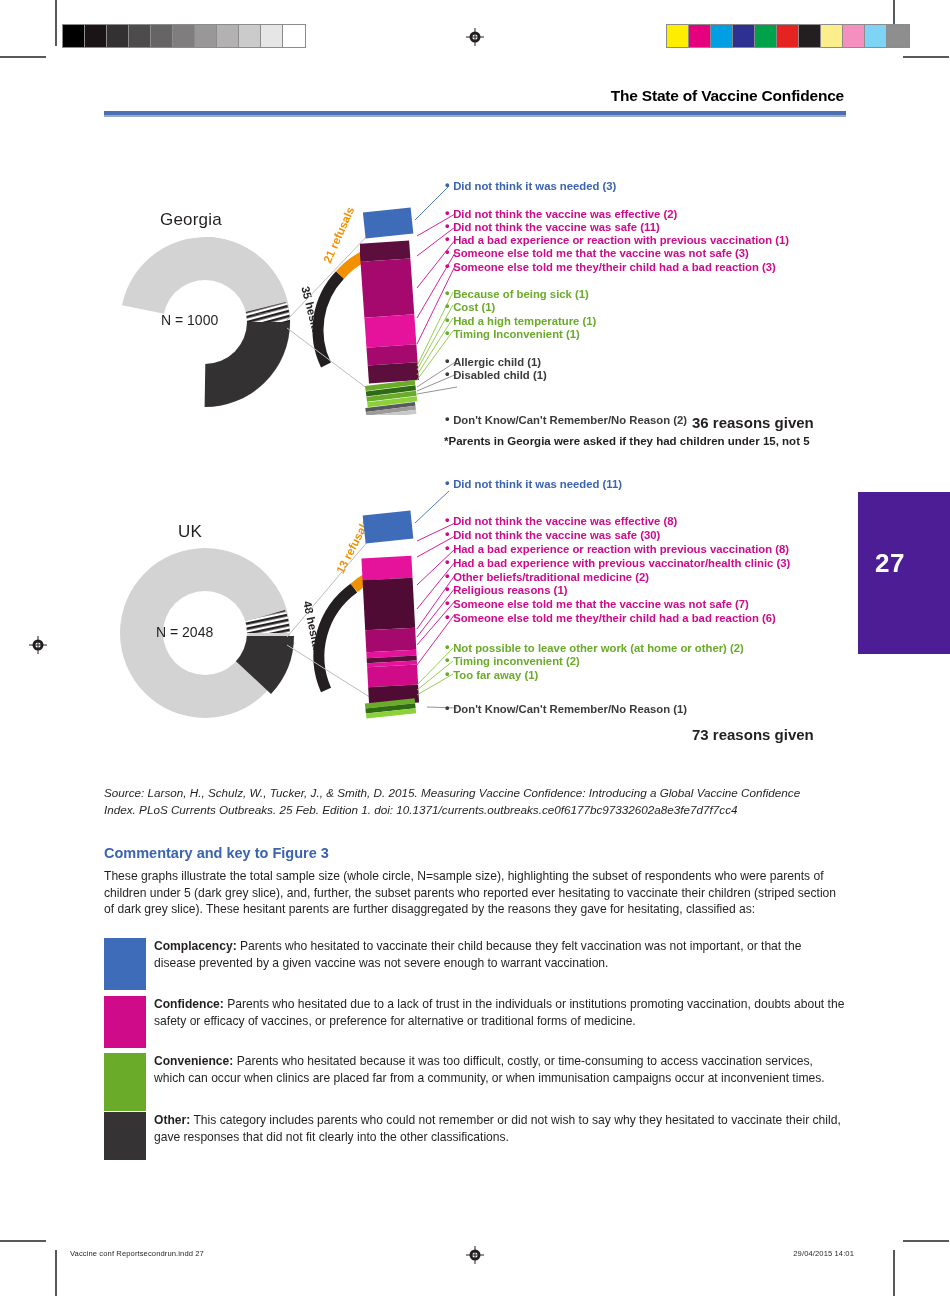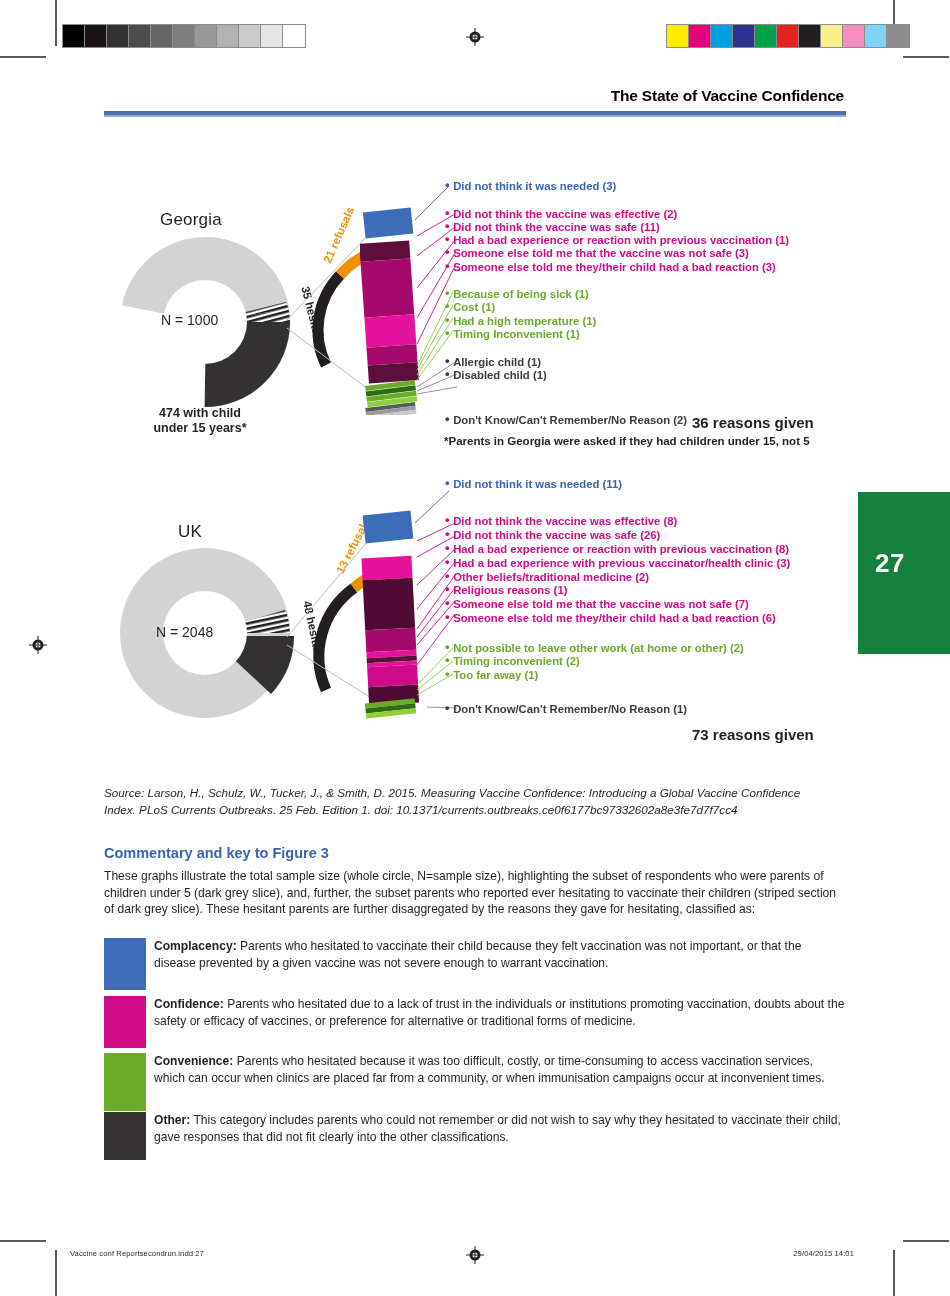--- a/index.html
+++ b/index.html
@@ -37,21 +37,21 @@
     background: #4a6fb5;
   }
   .header-rule-thin {
     position: absolute; left: 104px; top: 115px; width: 742px; height: 1.5px;
     background: #9aa9c6;
   }
 
   
   .page-tab {
     position: absolute; right: 0; top: 492px; width: 92px; height: 162px;
-    background: #15803d;
+    background: #4c1d95;
   }
   .page-tab .num {
     position: absolute; left: 17px; top: 56px;
     color: #ffffff; font-size: 26px; font-weight: bold; letter-spacing: 0.5px;
   }
 
   
   .panel { position: absolute; }
 
   .country-title {
@@ -232,22 +232,20 @@
       <path d="M 90 90 L 88.6 175.3 A 85 85 0 0 1 85 174.9 Z" fill="#ffffff" stroke="#ffffff" stroke-width="2"></path>
 
       <path d="M 90 90 L 175 90 A 85 85 0 0 0 173.6 77 Z" fill="url(#stripes-g)"></path>
       <path d="M 90 90 L 173.6 77 A 85 85 0 0 0 171 70 Z" fill="url(#stripes-g)"></path>
 
       <circle cx="90" cy="90" r="42" fill="#ffffff"></circle>
     </svg>
 
     <div class="n-label" style="left:161px; top:312px;">N = 1000</div>
 
-    <div class="donut-caption" style="left:110px; top:406px; width:180px;">474 with child
-under 15 years*</div>
 
     <svg width="120" height="180" style="position:absolute; left:290px; top:225px;" viewBox="0 0 120 180">
       <path d="M 36 140 A 80 80 0 0 1 50 50" fill="none" stroke="#231f20" stroke-width="11"></path>
       <path d="M 50 50 A 80 80 0 0 1 96 24" fill="none" stroke="#f29100" stroke-width="11"></path>
     </svg>
     <div class="arc-label arc-refusals" style="left:321px; top:260px; transform:rotate(-66deg);">21 refusals</div>
     <div class="arc-label arc-hesitants" style="left:311px; top:285px; transform:rotate(76deg);">35 hesitants</div>
 
     <svg width="260" height="230" style="position:absolute; left:265px; top:200px;" viewBox="0 0 260 230">
       <line x1="22" y1="120" x2="125" y2="12" stroke="#bcbcbc" stroke-width="1"></line>
@@ -384,21 +382,21 @@
       <line x1="12" y1="180" x2="50" y2="129" stroke="#cf0b8a" stroke-width="0.9"></line>
       <line x1="12" y1="200" x2="48" y2="163" stroke="#8dc63f" stroke-width="0.9"></line>
       <line x1="12" y1="205" x2="48" y2="176" stroke="#8dc63f" stroke-width="0.9"></line>
       <line x1="12" y1="210" x2="48" y2="189" stroke="#8dc63f" stroke-width="0.9"></line>
       <line x1="22" y1="222" x2="52" y2="223" stroke="#888" stroke-width="0.9"></line>
     </svg>
 
     <div id="uk-reasons">
         <div class="reason c-complacency" style="left: 445px; top: 477px;"><span class="dot">• </span><span>Did not think it was needed (11)</span></div>
         <div class="reason c-confidence" style="left: 445px; top: 514px;"><span class="dot">• </span><span>Did not think the vaccine was effective (8)</span></div>
-        <div class="reason c-confidence" style="left: 445px; top: 528px;"><span class="dot">• </span><span>Did not think the vaccine was safe (26)</span></div>
+        <div class="reason c-confidence" style="left: 445px; top: 528px;"><span class="dot">• </span><span>Did not think the vaccine was safe (30)</span></div>
         <div class="reason c-confidence" style="left: 445px; top: 542px;"><span class="dot">• </span><span>Had a bad experience or reaction with previous vaccination (8)</span></div>
         <div class="reason c-confidence" style="left: 445px; top: 556px;"><span class="dot">• </span><span>Had a bad experience with previous vaccinator/health clinic (3)</span></div>
         <div class="reason c-confidence" style="left: 445px; top: 570px;"><span class="dot">• </span><span>Other beliefs/traditional medicine (2)</span></div>
         <div class="reason c-confidence" style="left: 445px; top: 583px;"><span class="dot">• </span><span>Religious reasons (1)</span></div>
         <div class="reason c-confidence" style="left: 445px; top: 597px;"><span class="dot">• </span><span>Someone else told me that the vaccine was not safe (7)</span></div>
         <div class="reason c-confidence" style="left: 445px; top: 611px;"><span class="dot">• </span><span>Someone else told me they/their child had a bad reaction (6)</span></div>
         <div class="reason c-convenience" style="left: 445px; top: 641px;"><span class="dot">• </span><span>Not possible to leave other work (at home or other) (2)</span></div>
         <div class="reason c-convenience" style="left: 445px; top: 654px;"><span class="dot">• </span><span>Timing inconvenient (2)</span></div>
         <div class="reason c-convenience" style="left: 445px; top: 668px;"><span class="dot">• </span><span>Too far away (1)</span></div>
         <div class="reason c-other" style="left: 445px; top: 702px;"><span class="dot">• </span><span>Don't Know/Can't Remember/No Reason (1)</span></div>

